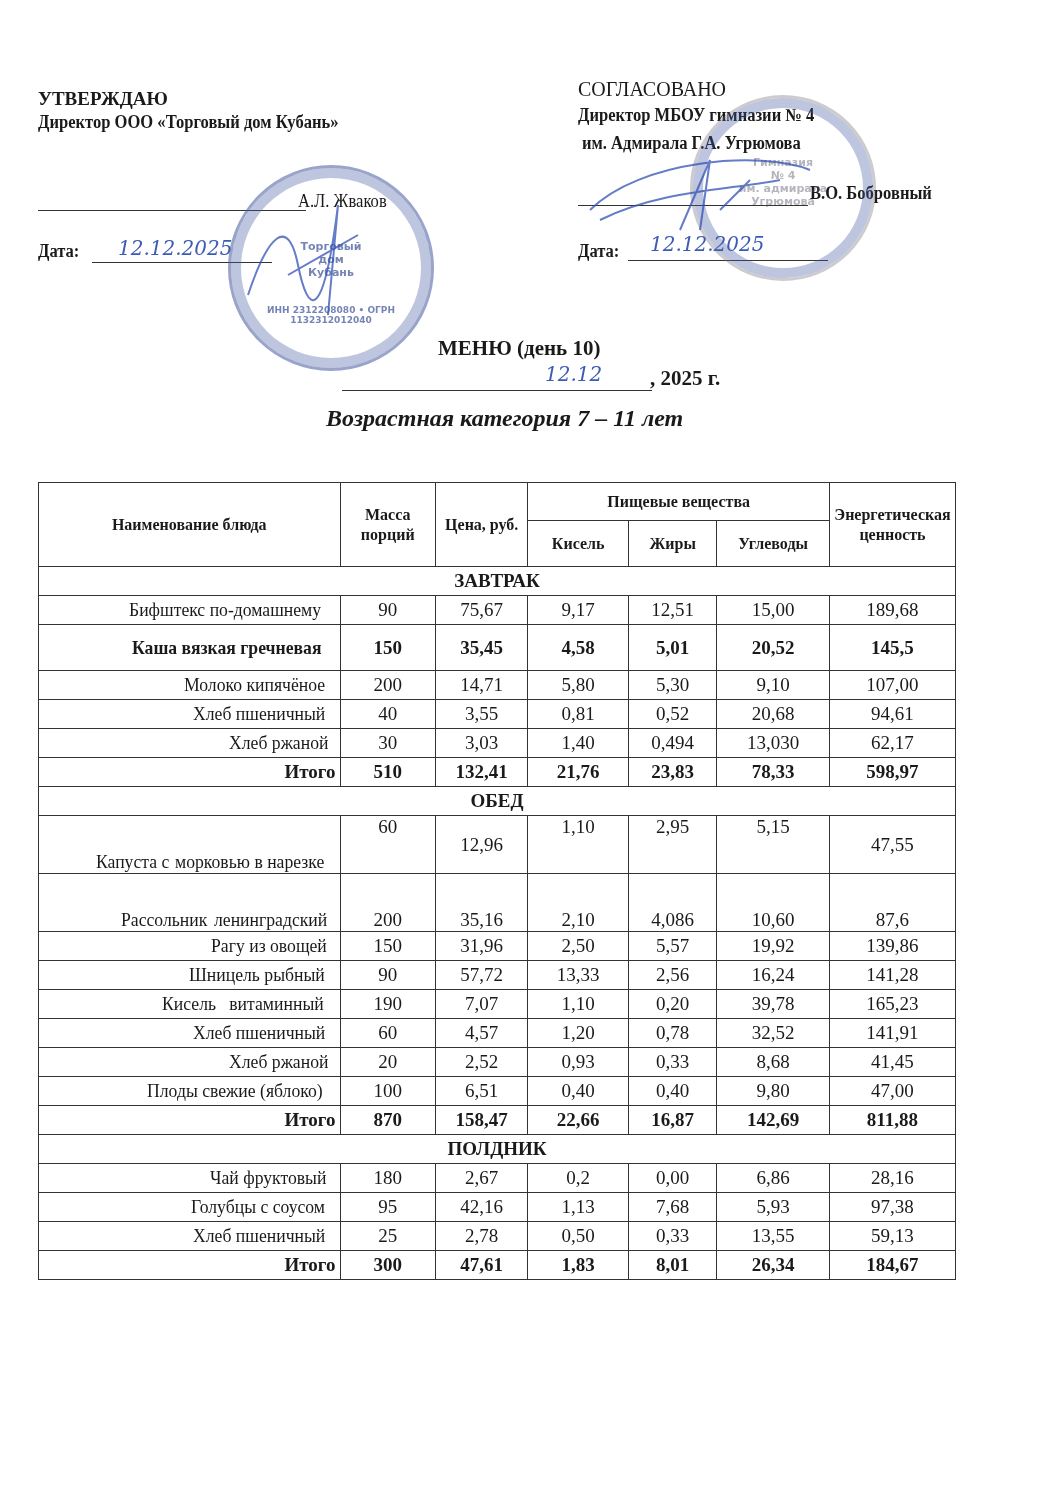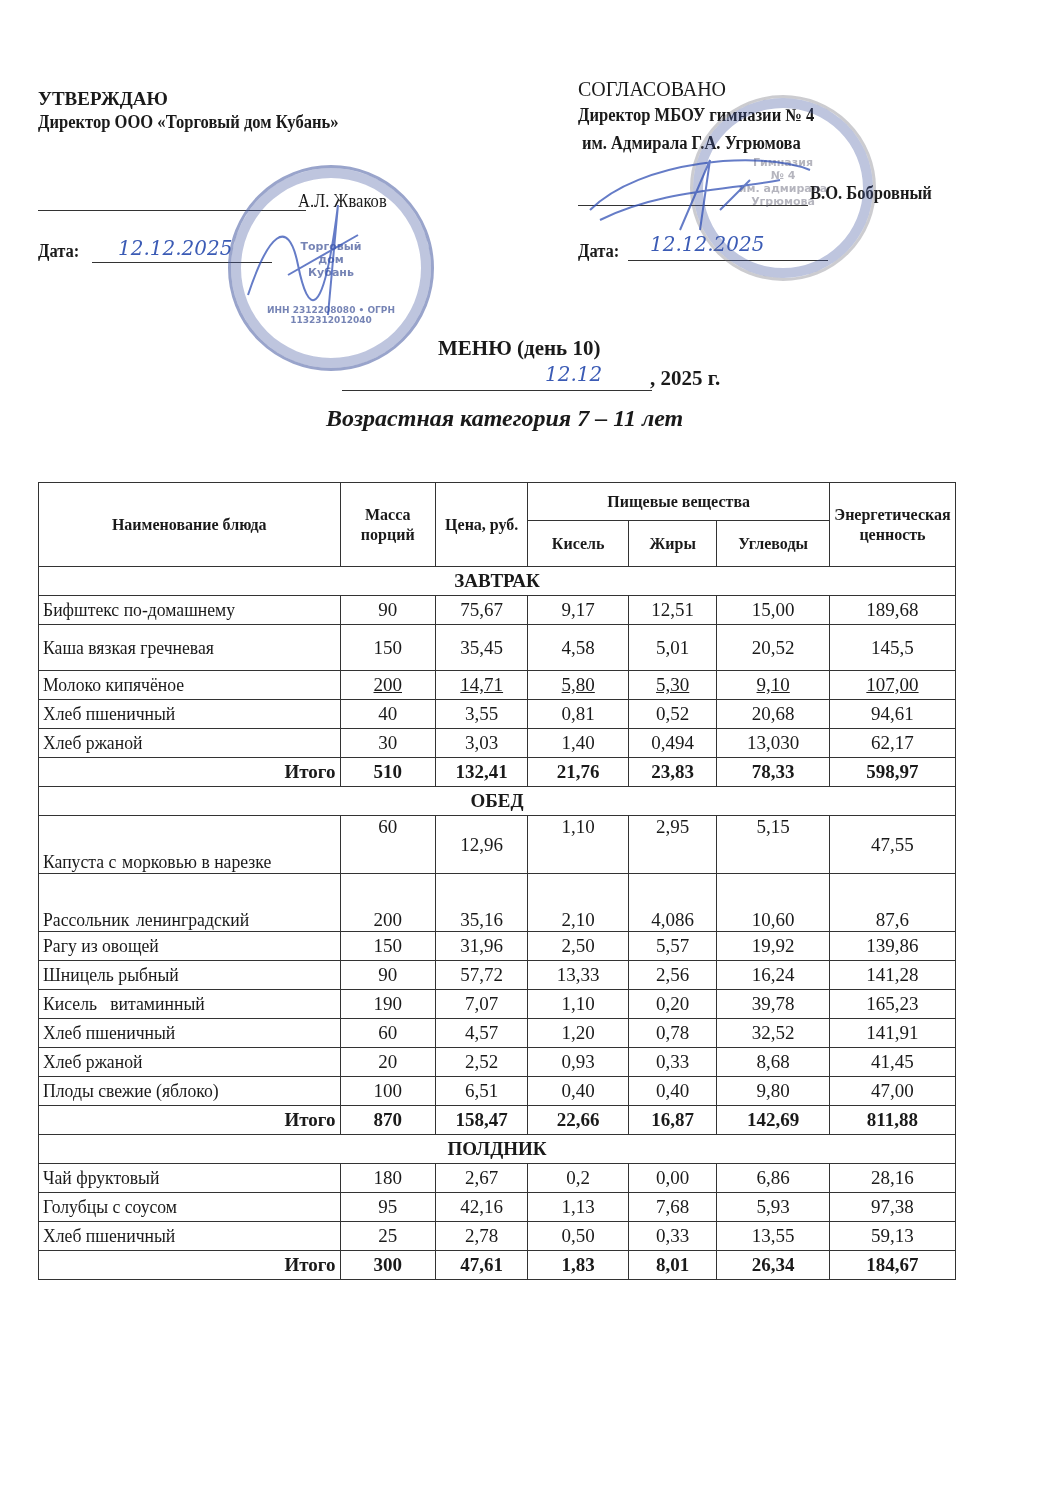--- a/index.html
+++ b/index.html
@@ -23,21 +23,21 @@
 
   table.menu {
     position: absolute; left: 38px; top: 482px; width: 918px;
     border-collapse: collapse; font-size: 19px;
   }
   table.menu td, table.menu th {
     border: 1.6px solid #333; padding: 0 4px; line-height: 22px;
   }
   table.menu th { font-weight: bold; font-size: 16px; text-align: center; line-height: 20px; }
   table.menu td.num { text-align: center; }
-  table.menu td.name { text-align: left; white-space: nowrap; }
+  table.menu td.name { text-align: right; white-space: nowrap; }
   table.menu tr.section td { text-align: center; font-weight: bold; font-size: 19px; }
   table.menu tr.total td { font-weight: bold; }
   table.menu tr.total td.name { text-align: right; margin-left: 44px; }
   .cond { display: inline-block; transform: scaleX(0.93); transform-origin: left; }
 </style>
 </head>
 <body>
 
 <div class="abs hdr" style="left:38px; top:88px;">УТВЕРЖДАЮ</div>
 <div class="abs hdr-sub" style="left:38px; top:111px;">Директор ООО «Торговый дом Кубань»</div>
@@ -116,30 +116,30 @@
       </tr>
       <tr style="height: 29px;">
         <td class="name"><span class="cond" style="white-space: pre;">Бифштекс по-домашнему</span></td>
         <td class="num">90</td>
         <td class="num">75,67</td>
         <td class="num">9,17</td>
         <td class="num">12,51</td>
         <td class="num">15,00</td>
         <td class="num">189,68</td>
       </tr>
-      <tr style="height: 46px;">
+      <tr style="height: 46px; font-weight: bold;">
         <td class="name"><span class="cond" style="white-space: pre;">Каша вязкая гречневая</span></td>
         <td class="num">150</td>
         <td class="num">35,45</td>
         <td class="num">4,58</td>
         <td class="num">5,01</td>
         <td class="num">20,52</td>
         <td class="num">145,5</td>
       </tr>
-      <tr style="height: 29px; text-decoration: underline;">
+      <tr style="height: 29px;">
         <td class="name"><span class="cond" style="white-space: pre;">Молоко кипячёное</span></td>
         <td class="num">200</td>
         <td class="num">14,71</td>
         <td class="num">5,80</td>
         <td class="num">5,30</td>
         <td class="num">9,10</td>
         <td class="num">107,00</td>
       </tr>
       <tr style="height: 29px;">
         <td class="name"><span class="cond" style="white-space: pre;">Хлеб пшеничный</span></td>

